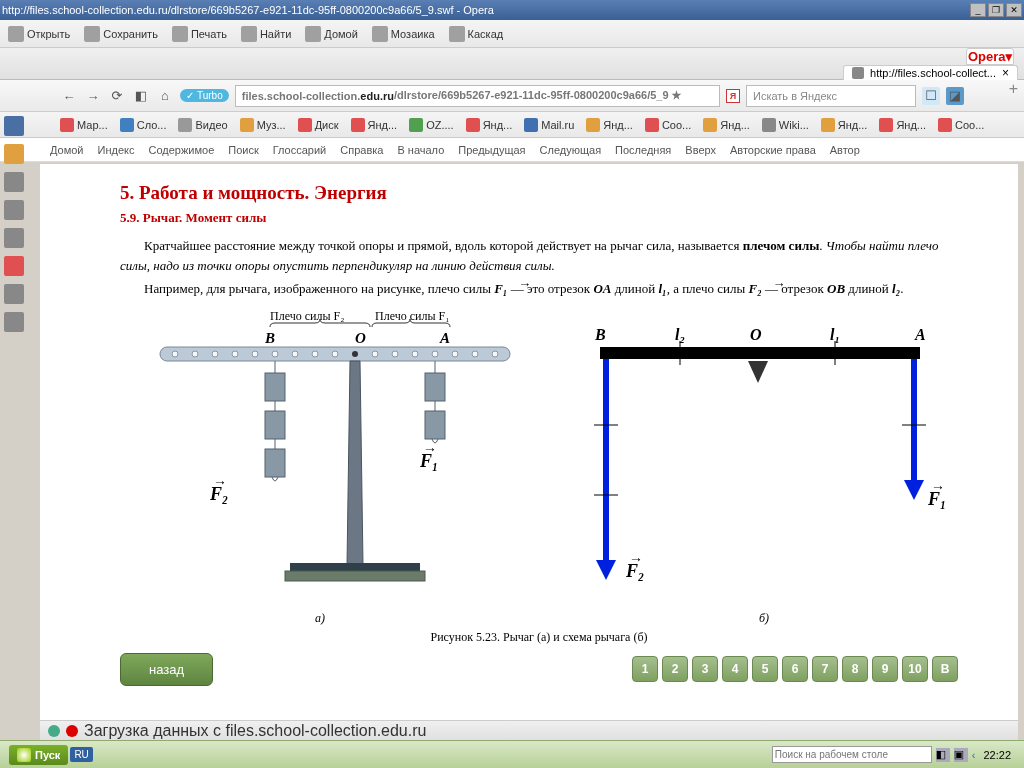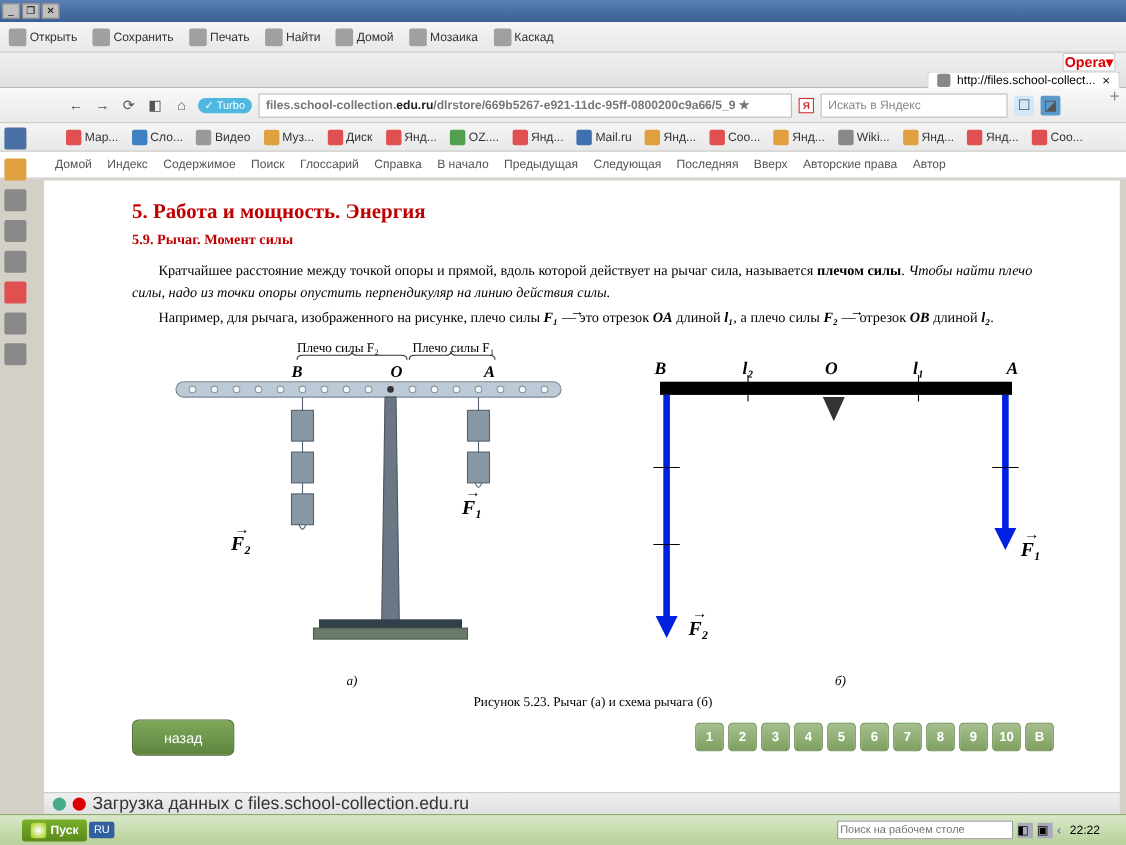--- a/index.html
+++ b/index.html
@@ -56,36 +56,37 @@
 
 .navbuttons { display: flex; justify-content: space-between; align-items: center; margin-top: 8px; }
 .bigbtn { background: linear-gradient(#7fa85a, #5e8540); color: #fff; border: 1px solid #4a6a33; border-radius: 6px; padding: 8px 28px; font-size: 13px; font-family: Arial; }
 .numbtns { display: flex; gap: 4px; }
 .numbtn { background: linear-gradient(#a5bf8f, #7fa060); border: 1px solid #6a8a50; border-radius: 4px; width: 26px; height: 26px; display: flex; align-items: center; justify-content: center; color: #fff; font-weight: bold; font-size: 12px; font-family: Arial; }
 
 
 .status { position: absolute; left: 40px; right: 6px; bottom: 28px; height: 20px; background: linear-gradient(#f0f0f0, #e0e0e0); border-top: 1px solid #ccc; display: flex; align-items: center; padding: 0 8px; gap: 6px; font-size: 16px; color: #333; }
 
 
-.taskbar { position: absolute; bottom: 0; left: 0; right: 0; height: 28px; background: linear-gradient(#d8e8c8, #b8d098); display: flex; align-items: center; padding: 0 20px; gap: 2px; border-top: 1px solid #8faa6a; }
+.taskbar { position: absolute; bottom: 0; left: 0; right: 0; height: 28px; background: linear-gradient(#d8e8c8, #b8d098); display: flex; align-items: center; padding: 0 9px; gap: 2px; border-top: 1px solid #8faa6a; }
 .start { background: linear-gradient(#7ab02a, #5a8a1a); color: #fff; padding: 3px 8px; border-radius: 3px; font-size: 11px; font-weight: bold; display: flex; align-items: center; gap: 4px; }
 .taskbtn { background: linear-gradient(#e8f0d8, #c8d8b0); border: 1px solid #9aaa7a; border-radius: 2px; padding: 3px 6px; font-size: 10px; display: flex; align-items: center; gap: 4px; max-width: 120px; overflow: hidden; white-space: nowrap; }
 .taskbtn.active { background: linear-gradient(#c8d8a8, #a8c080); }
 .tray { margin-left: auto; display: flex; align-items: center; gap: 4px; }
 .tray input { width: 160px; font-size: 10px; padding: 2px; border: 1px solid #999; }
 .clock { font-size: 11px; padding: 0 4px; }
 
 
 .weight { fill: #8899a5; stroke: #556070; }
 .beam { fill: #bcc9d6; stroke: #7a8894; }
 </style>
 </head>
 <body>
 
 <div class="titlebar">
+  <span>http://files.school-collection.edu.ru/dlrstore/669b5267-e921-11dc-95ff-0800200c9a66/5_9.swf - Opera</span>
   <div class="controls">
     <span>_</span>
     <span>❐</span>
     <span>✕</span>
   </div>
 </div>
 
 <div class="browser-toolbar">
   <div class="btn">
       <span class="tb-icon"></span>

